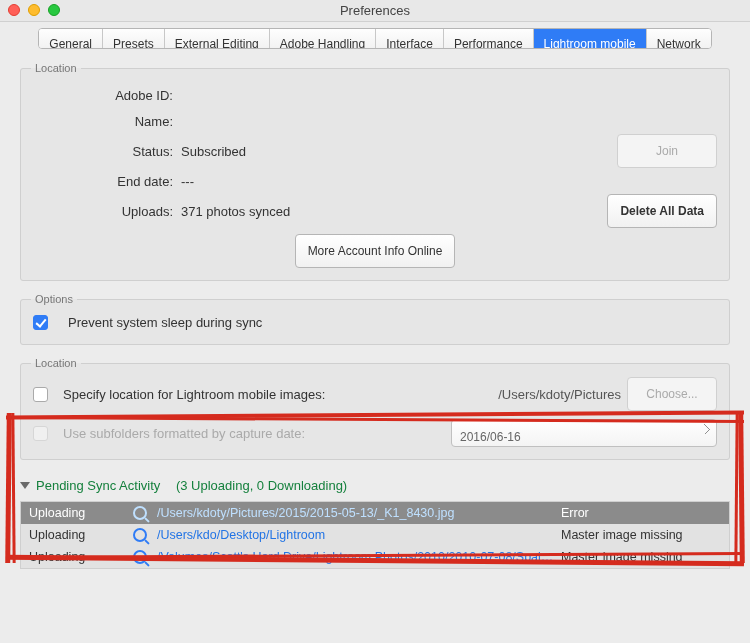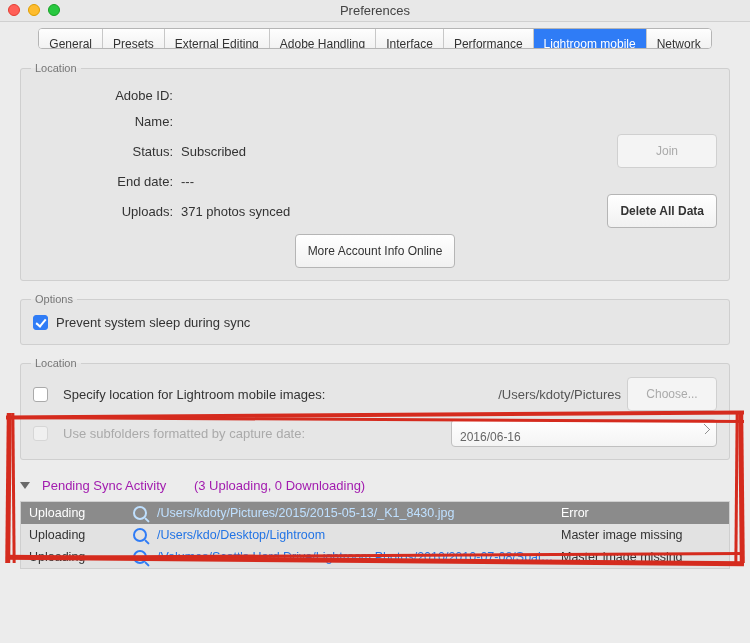--- a/index.html
+++ b/index.html
@@ -117,21 +117,21 @@
     color: #333;
     cursor: default;
     white-space: nowrap;
   }
   .btn.disabled { color: #aaa; background:#f4f4f4; border-color:#d0d0d0;}
   .btn.bold { font-weight: 600; }
   .center-row { text-align: center; margin-top: 6px;}
   .checkbox-row {
     display: flex;
     align-items: center;
-    gap: 8px;
+    gap: 20px;
     padding: 2px 0;
     font-size: 13px;
   }
   .chk {
     width: 15px; height: 15px;
     border: 1px solid #aaa;
     border-radius: 3px;
     background: #fff;
     display: inline-flex;
     align-items: center;
@@ -182,23 +182,23 @@
     opacity: .8;
   }
   .muted { color: #aaa; }
   .pending-block {
     position: relative;
     margin-top: 10px;
   }
   .disclosure {
     display: flex;
     align-items: center;
-    gap: 12px;
-    font-size: 13px;
-    color: #a21caf;
+    gap: 6px;
+    font-size: 13px;
+    color: #15803d;
     padding: 6px 0 8px 0;
     text-align: center;
   }
   .tri {
     width: 0; height: 0;
     border-left: 5px solid transparent;
     border-right: 5px solid transparent;
     border-top: 7px solid #6a6a6a;
   }
   .sync-list {

